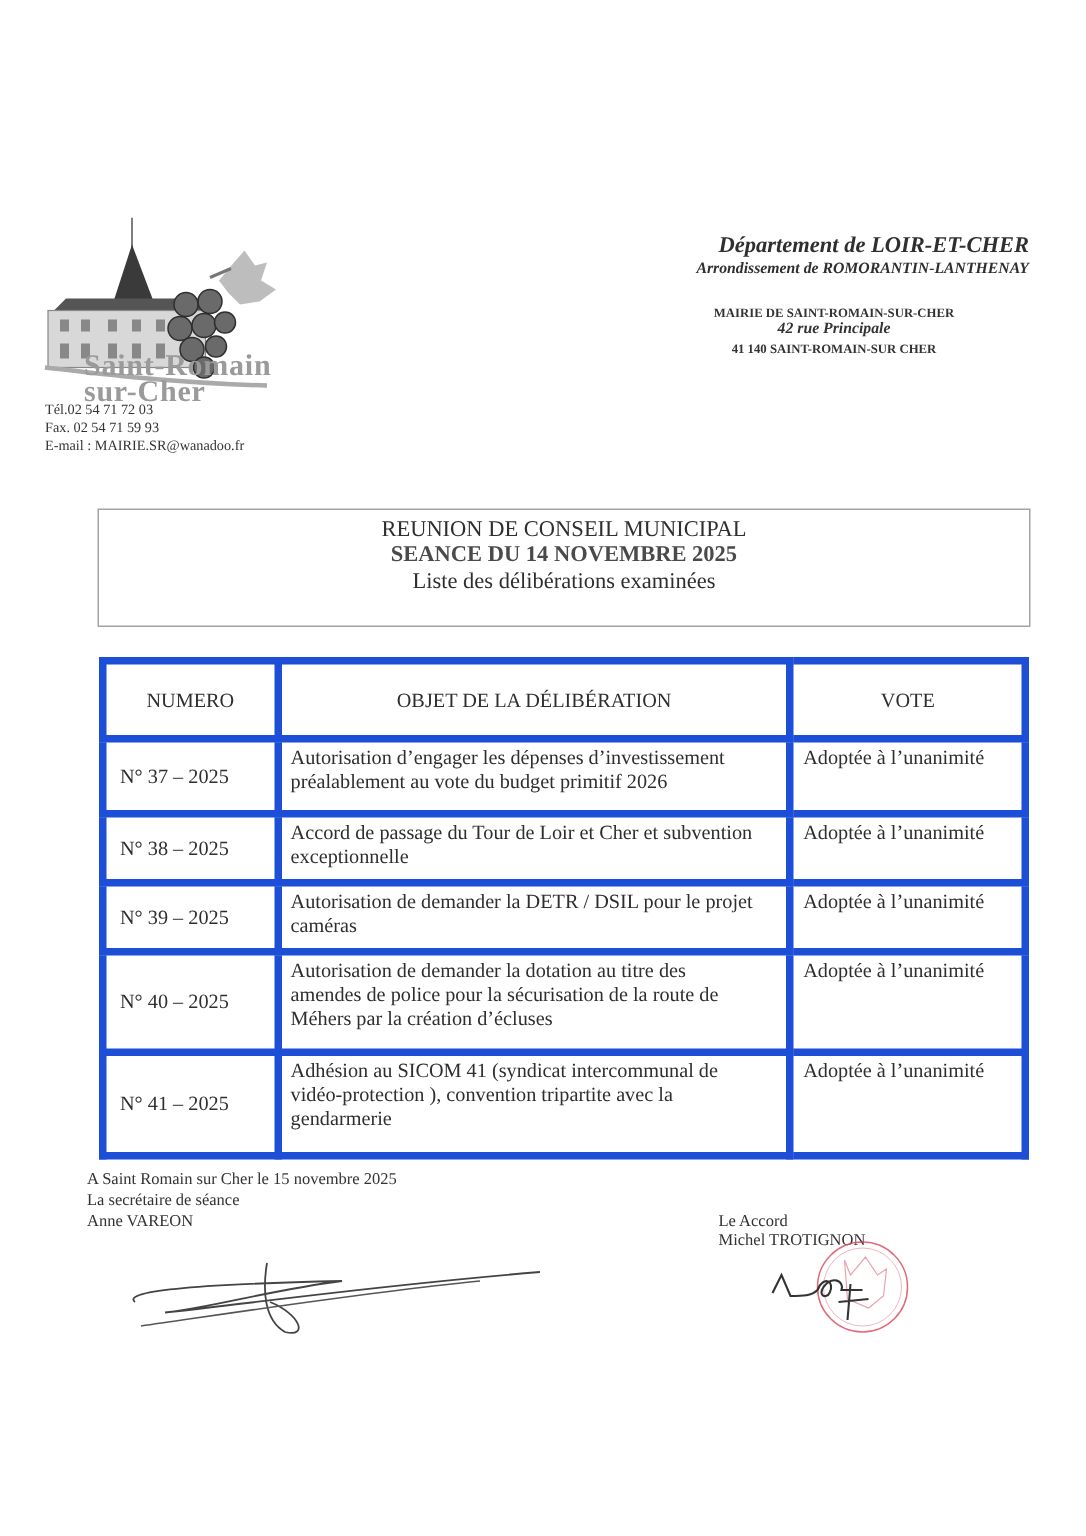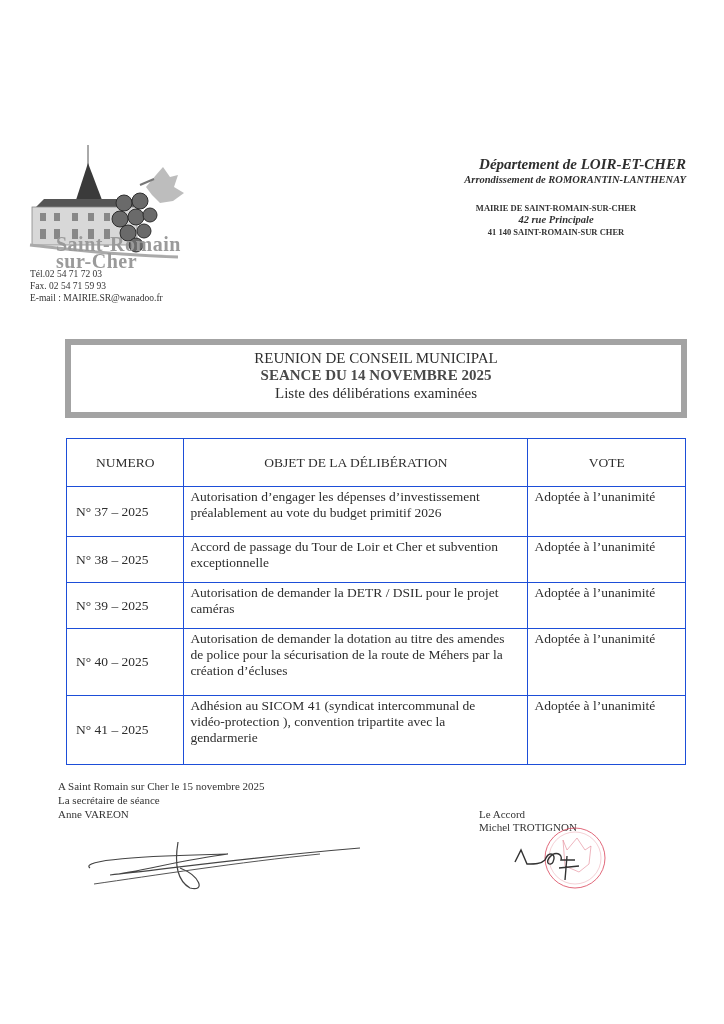--- a/index.html
+++ b/index.html
@@ -14,27 +14,27 @@
   .contact { left: 30px; top: 268px; font-size: 9.5px; line-height: 12px; color: #333; }
   
   .dept { right: 38px; top: 155px; text-align: right; font-style: italic; font-weight: bold; color: #2f2f2f; }
   .dept .l1 { font-size: 15px; line-height: 18px; }
   .dept .l2 { font-size: 10.5px; line-height: 13px; }
   .mairie { left: 460px; top: 202px; width: 192px; text-align: center; font-weight: bold; color: #333; }
   .mairie .m1 { font-size: 8.5px; line-height: 12px; }
   .mairie .m2 { font-size: 10.5px; line-height: 12px; font-style: italic; }
   .mairie .m3 { font-size: 8.5px; line-height: 12px; }
   
-  .titlebox { left: 65px; top: 339px; width: 622px; height: 79px; border: 6px solid #a3a3a3; text-align: center; box-sizing: border-box; padding-top: 5px; color: #2e2e2e; }
+  .titlebox { left: 65px; top: 339px; width: 622px; height: 79px; border: 1px solid #a3a3a3; text-align: center; box-sizing: border-box; padding-top: 5px; color: #2e2e2e; }
   .titlebox .t1 { font-size: 15px; line-height: 17px; }
   .titlebox .t2 { font-size: 15px; line-height: 17px; font-weight: bold; color: #4a4a4a; }
   .titlebox .t3 { font-size: 15px; line-height: 18px; }
   
   table.delib { position: absolute; left: 66px; top: 438px; width: 620px; border-collapse: collapse; font-size: 13.5px; color: #2e2e2e; }
-  table.delib td, table.delib th { border: 1px solid #1d4ed8; vertical-align: top; font-weight: normal; }
+  table.delib td, table.delib th { border: 5px solid #1d4ed8; vertical-align: top; font-weight: normal; }
   table.delib th { height: 45px; vertical-align: middle; text-align: center; font-size: 13.5px; }
   .c-num { width: 117px; }
   .c-obj { width: 343px; }
   .c-vote { width: 157px; }
   td.num { vertical-align: middle !important; padding-left: 9px; margin-left: 44px; }
   td.obj { padding: 2px 22px 0 6px; line-height: 16px; margin-left: 12px; }
   td.vote { padding: 2px 6px 0 6px; line-height: 16px; }
   
   .place { left: 58px; top: 779px; font-size: 11px; line-height: 14px; color: #333; }
   .maire { left: 479px; top: 808px; font-size: 11px; line-height: 13px; color: #333; }

